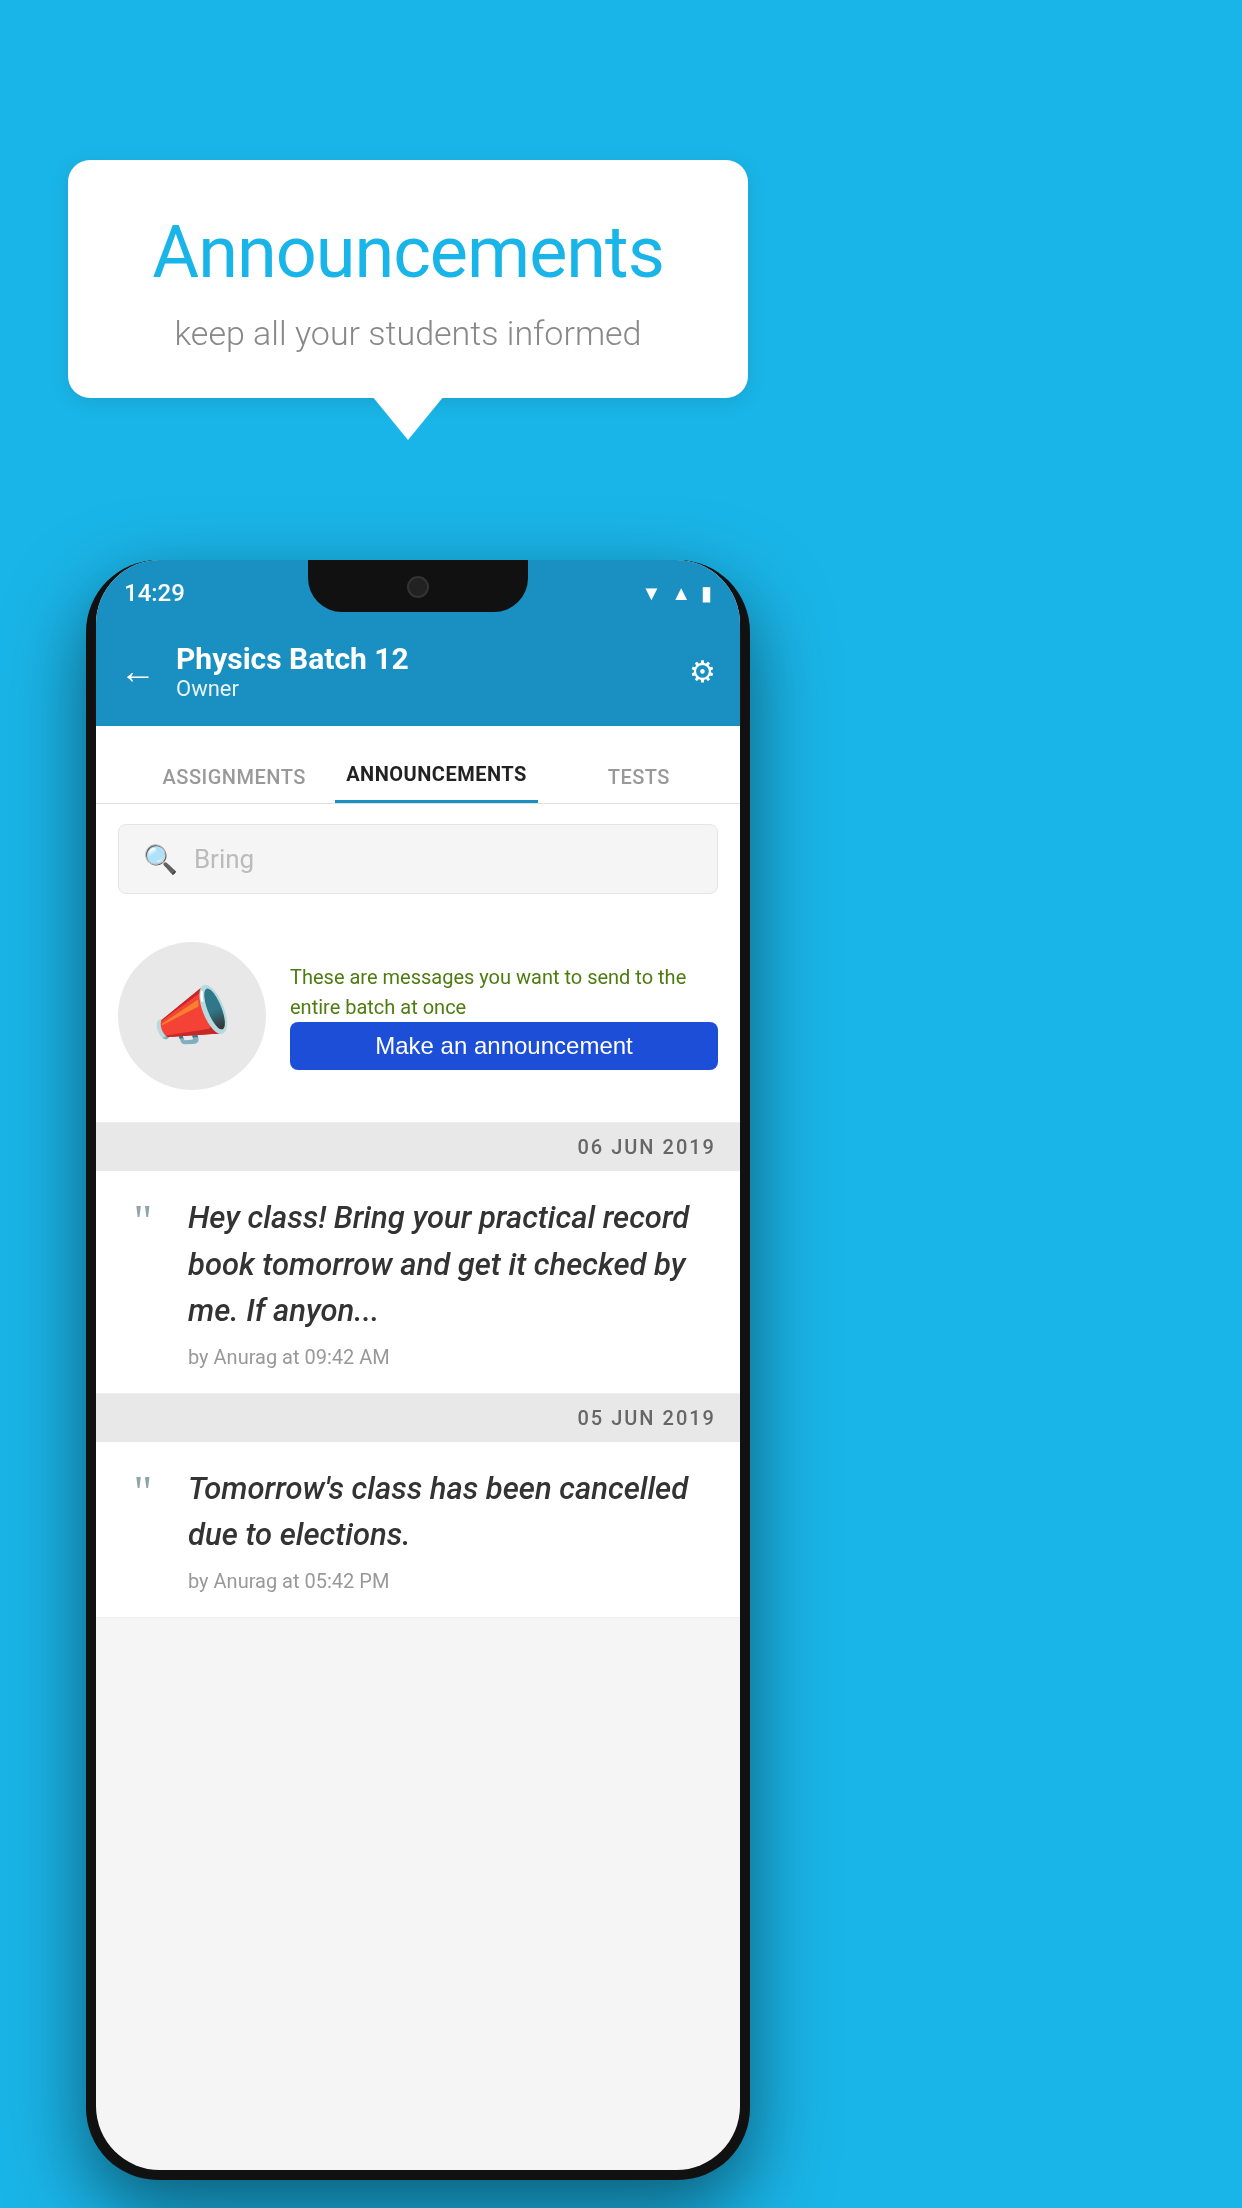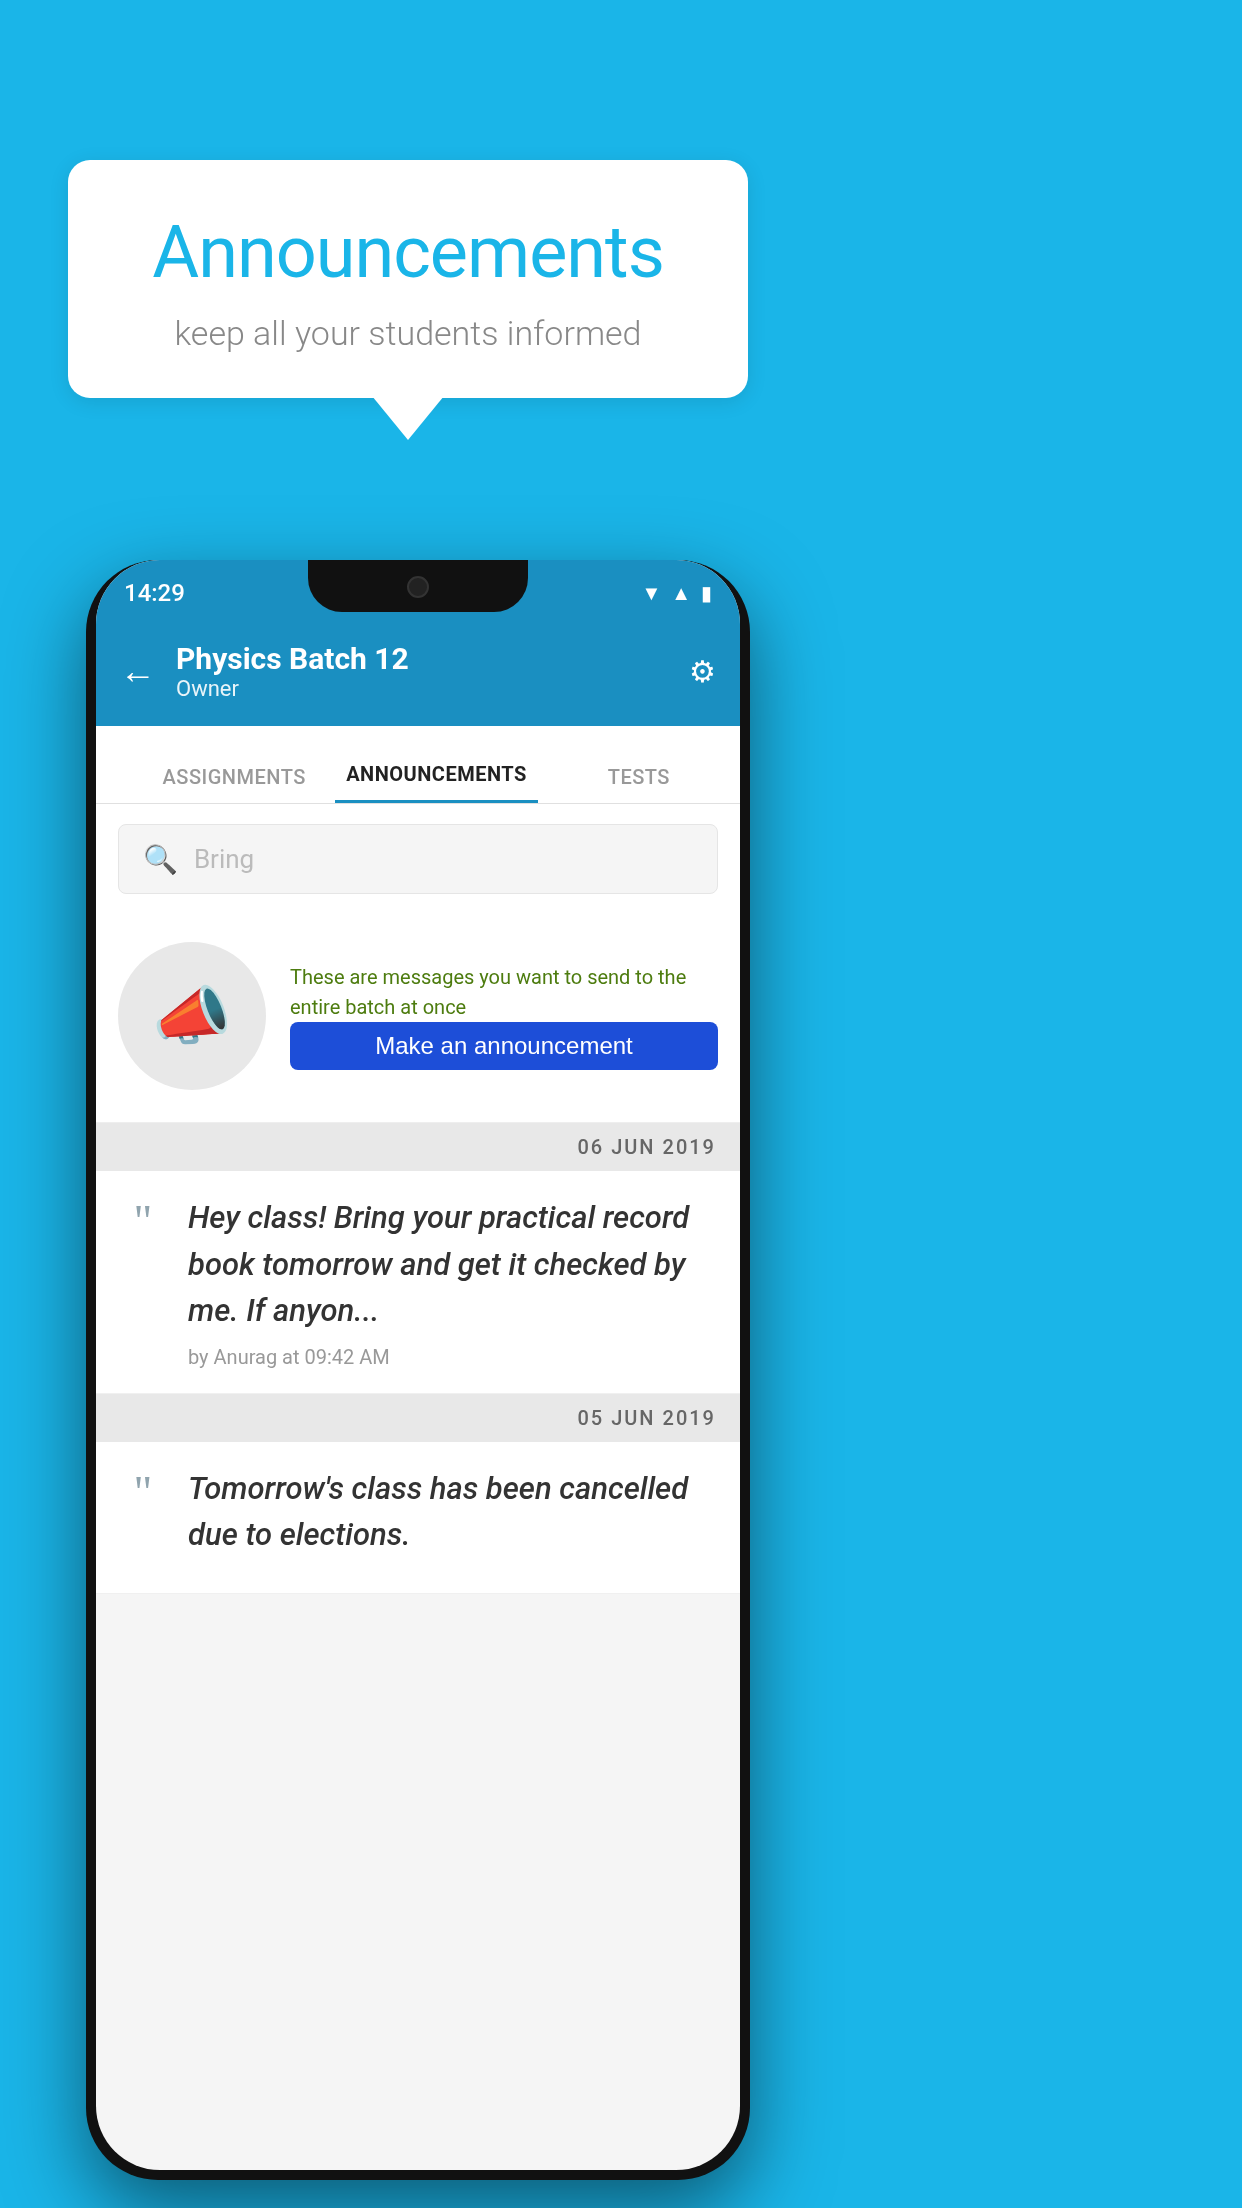--- a/index.html
+++ b/index.html
@@ -372,18 +372,19 @@
           <div class="announcement-meta">by Anurag at 09:42 AM</div>
         </div>
       </div>
 
       <div class="date-separator">05  JUN  2019</div>
 
       <div class="announcement-item">
         <div class="quote-icon">"</div>
         <div class="announcement-content">
           <div class="announcement-text">Tomorrow's class has been cancelled due to elections.</div>
+          <div class="announcement-meta">by Anurag at 05:42 PM</div>
         </div>
       </div>
 
     </div>
   </div>
 </div>
 
 </body></html>

